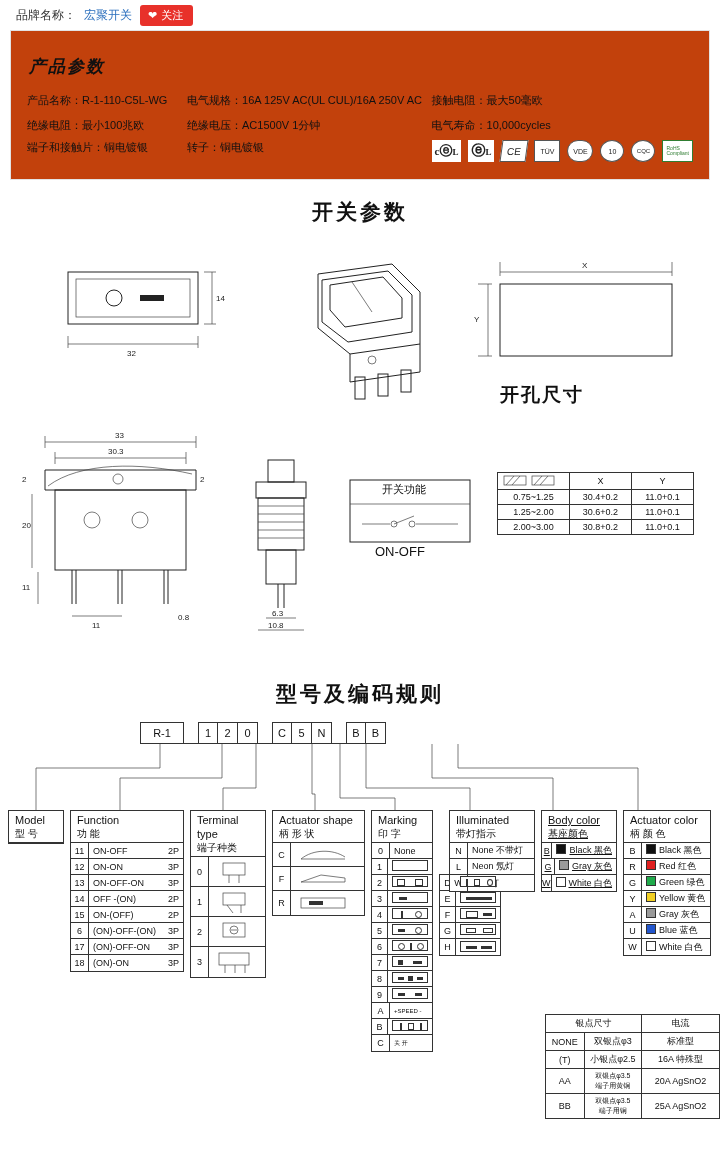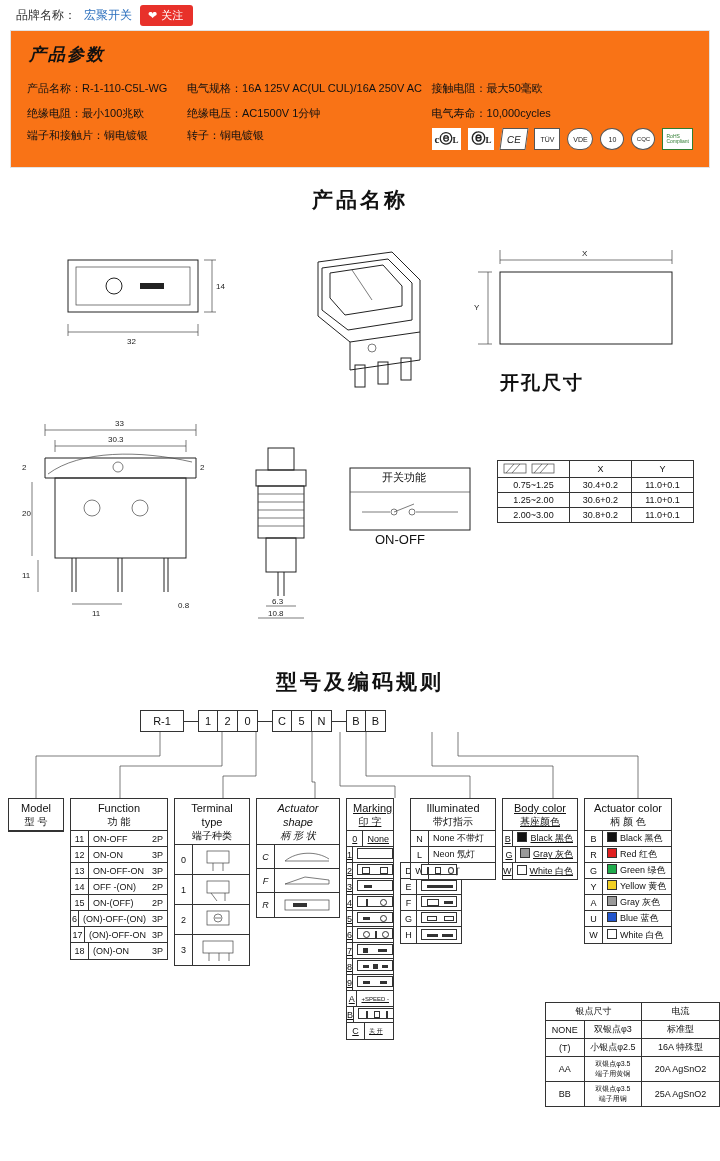--- a/index.html
+++ b/index.html
@@ -36,22 +36,22 @@
     align-items:center;
     gap:4px;
     cursor:pointer;
   }
   .heart { color:#fff; font-size:11px; }
 
   
   .param-panel {
     margin: 0 10px;
     border: 1px solid #e3e3e3;
-    background: #f97316;
-    padding: 10px 14px 12px 14px;
+    background: #c2410c;
+    padding: 22px 14px 12px 14px;
   }
   .param-title {
     font-family: "Liberation Serif", serif;
     font-style: italic;
     font-weight: bold;
     font-size: 17px;
     letter-spacing: 2px;
     margin: 2px 0 10px 4px;
     color:#111;
   }
@@ -110,21 +110,21 @@
     font-size: 9px;
     padding: 2px 4px;
     text-align: center;
     background: #fff;
     font-weight: normal;
   }
 
   
   .code-area { position: relative; height: 420px; margin-top: 4px; }
 
-  .code-boxes { position:absolute; left:140px; top:8px; display:flex; align-items:center; }
+  .code-boxes { position:absolute; left:140px; top:8px; display:flex; align-items:flex-end; }
   .cbox {
     border:1px solid #333;
     height: 22px;
     min-width: 20px;
     display:flex; align-items:center; justify-content:center;
     font-size: 11px;
     background:#fff;
     padding: 0 5px;
   }
   .cgap { width: 14px; height:1px; background:#333; }
@@ -132,21 +132,20 @@
   .cgrp .cbox + .cbox { border-left: none; }
 
   
   .legend-wrap { position:absolute; left:8px; top:96px; display:flex; align-items:flex-start; gap:0px; }
   .lgbox {
     border:1px solid #333;
     background:#fff;
     margin-right: 6px;
   }
   .lghead {
-    text-align:center;
     font-size: 11px;
     padding: 3px 6px 2px 6px;
     line-height: 1.25;
     border-bottom: 1px solid #333;
   }
   .lghead .en { display:block; }
   .lghead .cn { display:block; font-size: 10px; }
   .lgbody { padding: 0; }
   .lgrow {
     display:flex;
@@ -217,21 +216,21 @@
           <div class="cert round" style="font-size:7px;">10</div>
           <div class="cert round" style="font-size:6px;">CQC</div>
           <div class="cert green" style="font-size:5px;line-height:1.1;">RoHS<br>Compliant</div>
         </div>
       </td>
     </tr>
   </tbody>
     </table>
 </div>
 
-<div class="section-title">产品名称</div>
+<div class="section-title">开关参数</div>
 
 <div class="row">
   <svg width="720" height="190">
 
     <rect class="stroke" x="68" y="40" width="130" height="52"></rect>
     <rect class="thin" x="76" y="47" width="114" height="38"></rect>
     <circle class="stroke" cx="114" cy="66" r="8"></circle>
     <rect x="140" y="63" width="24" height="6" fill="#222"></rect>
 
     <line class="thin" x1="68" y1="104" x2="68" y2="116"></line>
@@ -422,21 +421,21 @@
 
   <div class="legend-wrap">
 
     <div class="lgbox" style="width:56px;">
       <div class="lghead">
         <span class="en">Model</span>
         <span class="cn">型  号</span>
       </div>
     </div>
 
-    <div class="lgbox" style="width:98px;">
+    <div class="lgbox" style="width:114px;">
       <div class="lghead">
         <span class="en">Function</span>
         <span class="cn">功  能</span>
       </div>
       <div class="lgbody">
         <div class="lgrow">
             <span class="lgcode">11</span>
             <span class="lgtext sp">
               <span>ON-OFF</span>
               <span>2P</span>
@@ -537,21 +536,21 @@
                 <rect class="thin" x="6" y="4" width="30" height="12"></rect>
                 <line class="thin" x1="12" y1="16" x2="12" y2="24"></line>
                 <line class="thin" x1="22" y1="16" x2="22" y2="24"></line>
                 <line class="thin" x1="32" y1="16" x2="32" y2="24"></line>
               </svg>
             </span>
           </div>
       </div>
     </div>
 
-    <div class="lgbox" style="width:84px;font-style:italic;">
+    <div class="lgbox" style="width:93px;">
       <div class="lghead">
         <span class="en">Actuator shape</span>
         <span class="cn">柄 形 状</span>
       </div>
       <div class="lgbody">
         <div class="lgrow" style="min-height:24px;">
             <span class="lgcode">C</span>
           <span class="lgtext">
               <svg width="56" height="18">
                 <path class="thin" d="M6 13 C18 3 38 3 50 11"></path>
@@ -572,21 +571,21 @@
           <span class="lgtext">
               <svg width="56" height="18">
                 <rect class="thin" x="6" y="4" width="44" height="10"></rect>
                 <rect x="14" y="7" width="14" height="4" fill="#333"></rect>
               </svg>
             </span>
           </div>
       </div>
     </div>
 
-    <div class="lgbox" style="width:48px;text-decoration:underline;">
+    <div class="lgbox" style="width:62px;">
       <div class="lghead">
         <span class="en">Marking</span>
         <span class="cn">印  字</span>
       </div>
       <div class="lgbody">
         <div class="lgrow">
             <span class="lgcode">0</span>
             <span class="lgtext">None</span>
           </div>
         <div class="lgrow">

